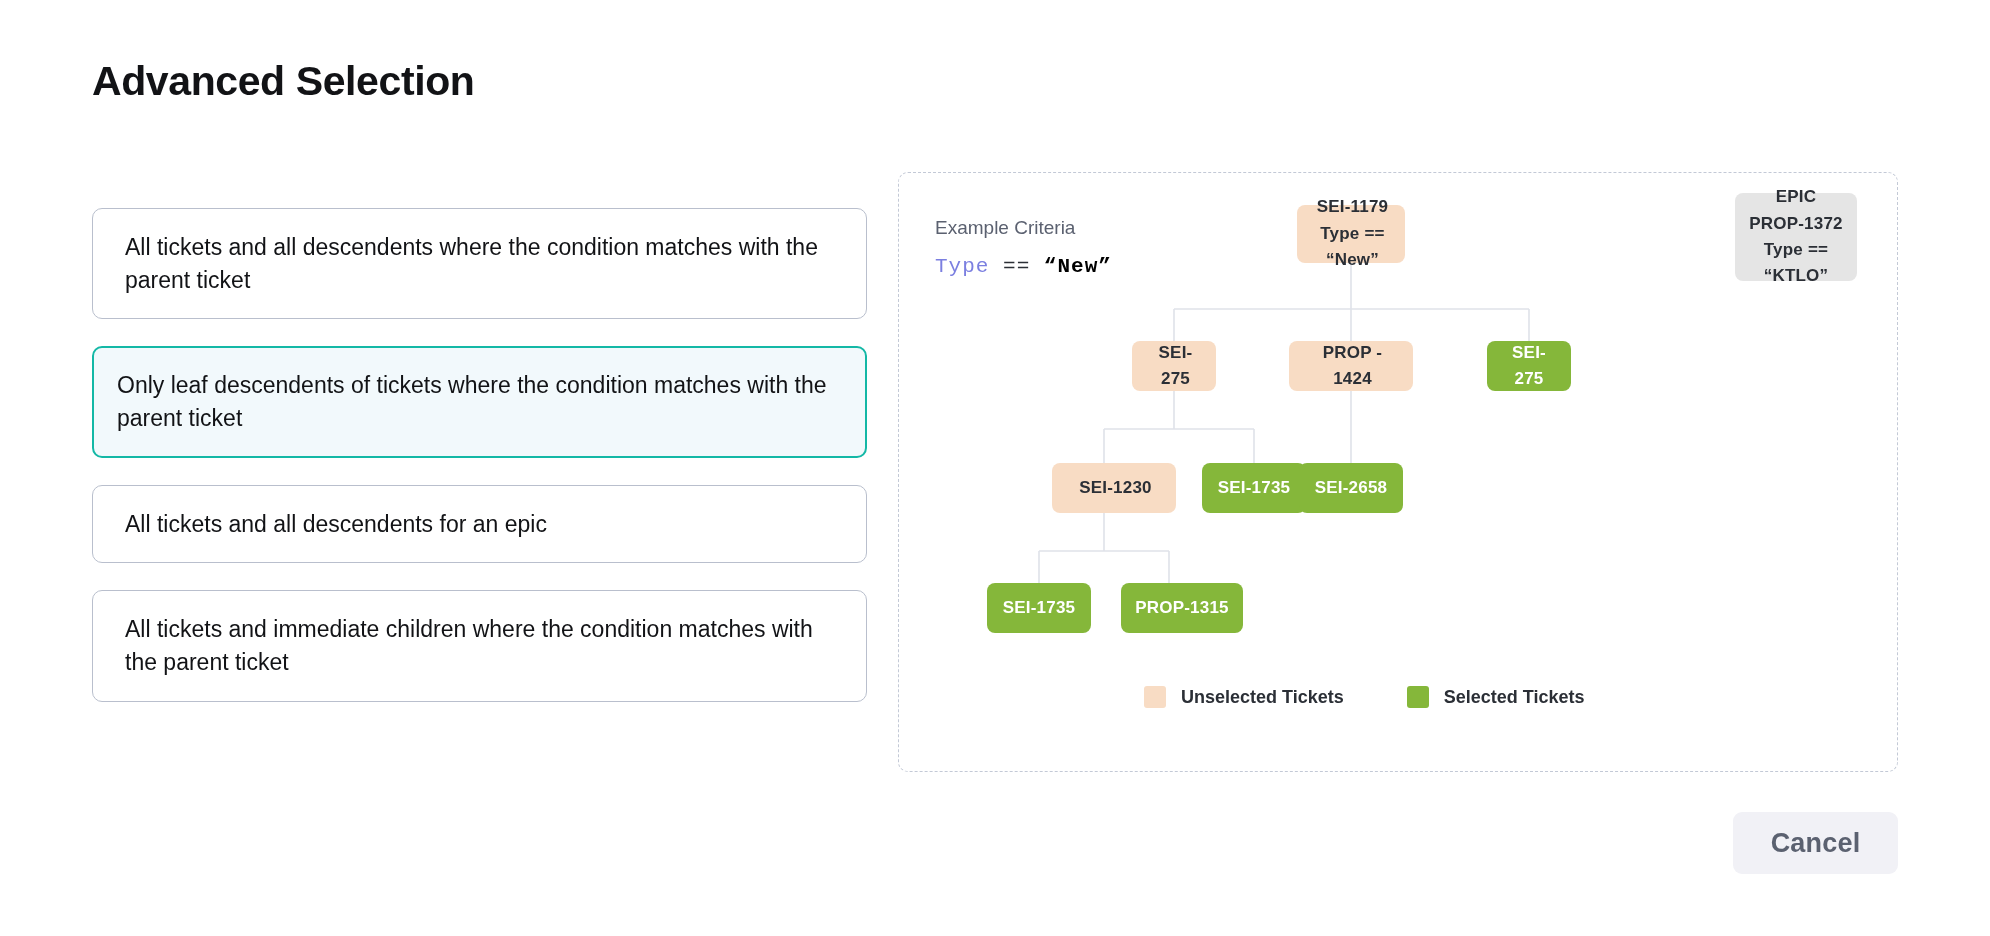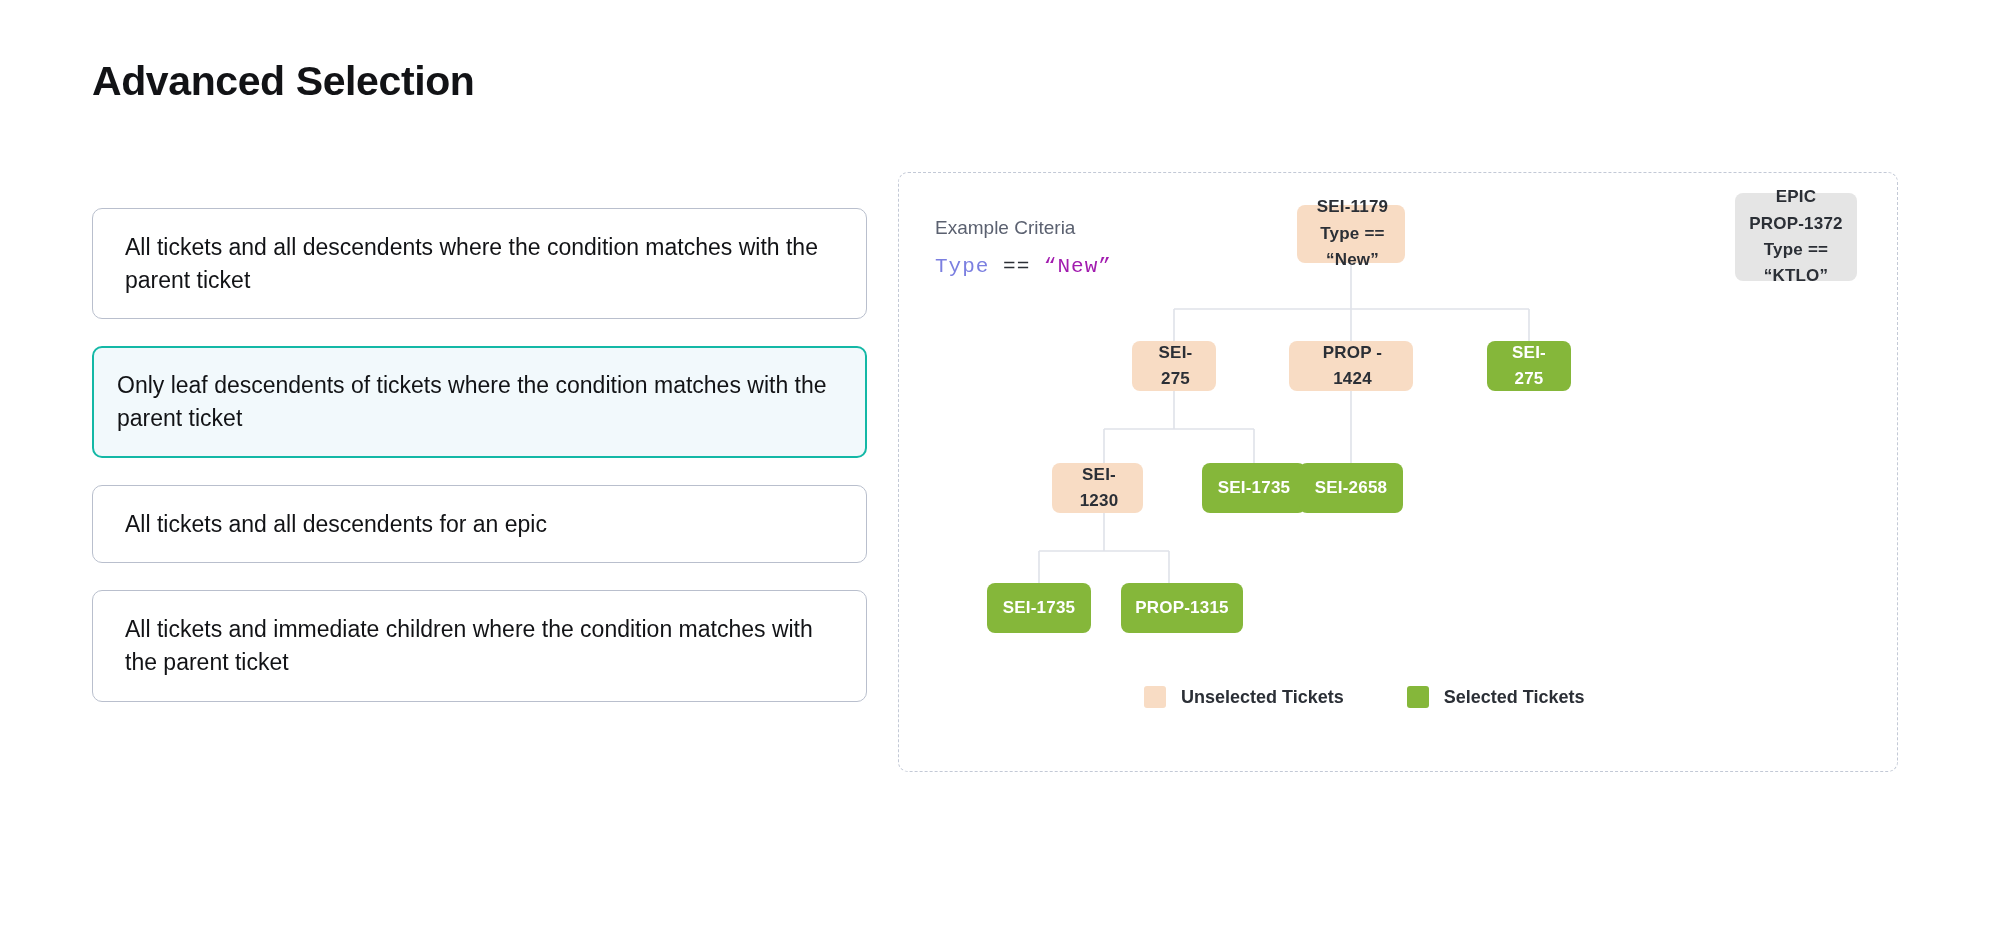--- a/index.html
+++ b/index.html
@@ -87,21 +87,21 @@
     position: absolute;
     left: 36px;
     top: 82px;
     font-family: "Liberation Mono", monospace;
     font-size: 21px;
     letter-spacing: 1px;
     white-space: pre;
   }
   .criteria-expr .kw  { color: #7b7fe0; }
   .criteria-expr .op  { color: #2b2f36; }
-  .criteria-expr .str { color: #a21caf; font-weight: normal; }
+  .criteria-expr .str { color: #000000; font-weight: bold; }
 
   
   .tree {
     position: absolute;
     left: 0; top: 0;
     width: 1000px;
     height: 600px;
   }
 
   .tree svg { position: absolute; left: 0; top: 0; }
@@ -251,21 +251,21 @@
       </div>
 
       <div class="node unselected" style="left:390px; top:168px; width:124px; height:50px;">
         <span>PROP - 1424</span>
       </div>
 
       <div class="node selected" style="left:588px; top:168px; width:84px; height:50px;">
         <span>SEI-275</span>
       </div>
 
-      <div class="node unselected" style="left:153px; top:290px; width:91px; height:50px;">
+      <div class="node unselected" style="left:153px; top:290px; width:124px; height:50px;">
         <span>SEI-1230</span>
       </div>
 
       <div class="node selected" style="left:303px; top:290px; width:104px; height:50px;">
         <span>SEI-1735</span>
       </div>
 
       <div class="node selected" style="left:400px; top:290px; width:104px; height:50px;">
         <span>SEI-2658</span>
       </div>
@@ -287,15 +287,16 @@
       </div>
       <div class="legend-item">
         <span class="swatch selected"></span>
         <span class="legend-label">Selected Tickets</span>
       </div>
     </div>
 
   </div>
 
   <div class="footer">
+    <button class="btn btn-cancel">Cancel</button>
   </div>
 
 </div>
 
 </body></html>

